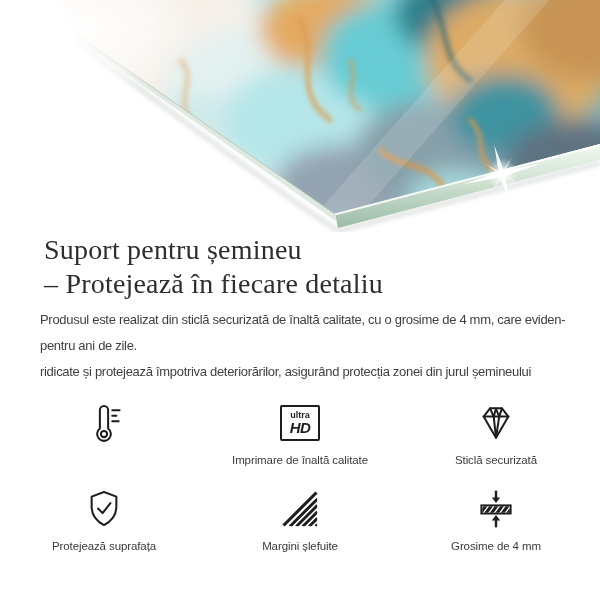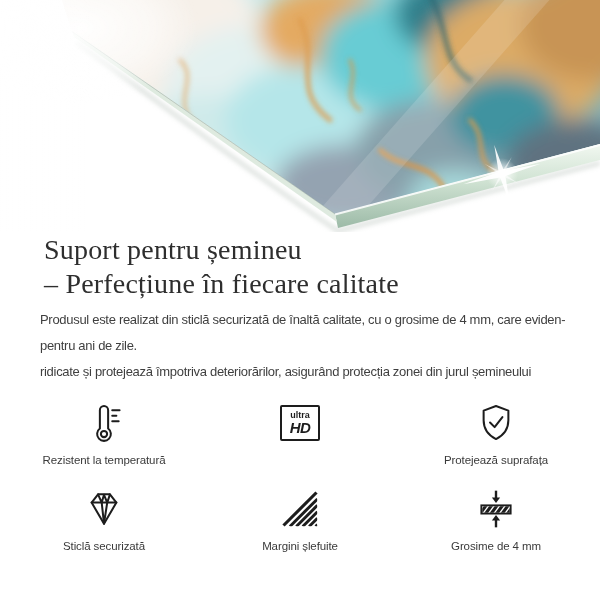--- a/index.html
+++ b/index.html
@@ -128,71 +128,71 @@
         <polygon points="488,160 502,172 516,188 502,176" opacity="0.55"></polygon>
         <polygon points="516,160 502,172 488,188 502,176" opacity="0.55"></polygon>
       </g>
       <circle cx="502" cy="174" r="2.2" fill="#ffffff"></circle>
     </g>
   </svg>
 </div>
 
 <h1 class="title" style="margin:0;font-weight:normal;">
   <div>Suport pentru șemineu</div>
-  <div>– Perfecțiune în fiecare calitate</div>
+  <div>– Protejează în fiecare detaliu</div>
 </h1>
 
 <div class="desc">
   <div>Produsul este realizat din sticlă securizată de înaltă calitate, cu o grosime de 4 mm, care eviden-</div>
   <div>pentru ani de zile.</div>
   <div>ridicate și protejează împotriva deteriorărilor, asigurând protecția zonei din jurul șemineului</div>
 </div>
 
 <div class="features">
 
   <div class="feature">
     <div class="icon-wrap">
       <svg width="44" height="44" viewBox="0 0 48 48">
         <path class="st" d="M19.5 30 L19.5 10 A4.5 4.5 0 0 1 28.5 10 L28.5 30 A7.5 7.5 0 1 1 19.5 30 Z"></path>
         <circle class="st" cx="24" cy="36" r="3.4"></circle>
         <path class="st" d="M33 10 H41 M33 16 H37.5 M33 22 H40"></path>
       </svg>
     </div>
-    <span class="feature-label">Rezistent la temperatură</span>
   </div>
 
   <div class="feature">
     <div class="icon-wrap">
       <div class="uhd-box">
         <span class="uhd-top">ultra</span>
         <span class="uhd-bottom">HD</span>
       </div>
     </div>
-  </div>
-
-  <div class="feature">
-    <div class="icon-wrap">
-      <svg width="44" height="44" viewBox="0 0 48 48">
-        <path class="st" d="M24 5.5 L37.5 10.5 V21 C37.5 30.5 32 37.5 24 41.5 C16 37.5 10.5 30.5 10.5 21 V10.5 Z"></path>
-        <path class="st" d="M17.5 23.5 L22.5 28.5 L31 17.5"></path>
-      </svg>
-    </div>
-    <span class="feature-label">Protejează suprafața</span>
+    <span class="feature-label">Imprimare de înaltă calitate</span>
   </div>
 
   <div class="feature">
     <div class="icon-wrap">
       <svg width="44" height="44" viewBox="0 0 48 48">
         <path class="st" d="M10.5 17 L17.5 8 H30.5 L37.5 17 L24 40 Z"></path>
         <path class="st" d="M10.5 17 H37.5"></path>
         <path class="st" d="M17.5 8 L21.5 17 L24 8.5 L27.5 17 L30.5 8"></path>
         <path class="st" d="M21.5 17 L24 40 M27.5 17 L24 40"></path>
       </svg>
     </div>
     <span class="feature-label">Sticlă securizată</span>
+  </div>
+
+  <div class="feature">
+    <div class="icon-wrap">
+      <svg width="44" height="44" viewBox="0 0 48 48">
+        <path class="st" d="M24 5.5 L37.5 10.5 V21 C37.5 30.5 32 37.5 24 41.5 C16 37.5 10.5 30.5 10.5 21 V10.5 Z"></path>
+        <path class="st" d="M17.5 23.5 L22.5 28.5 L31 17.5"></path>
+      </svg>
+    </div>
+    <span class="feature-label">Protejează suprafața</span>
   </div>
 
   <div class="feature">
     <div class="icon-wrap">
       <svg width="44" height="44" viewBox="0 0 48 48">
         <defs>
             <clipPath id="tri">
               <polygon points="5,43 43,5 43,43"></polygon>
             </clipPath>
           </defs>

